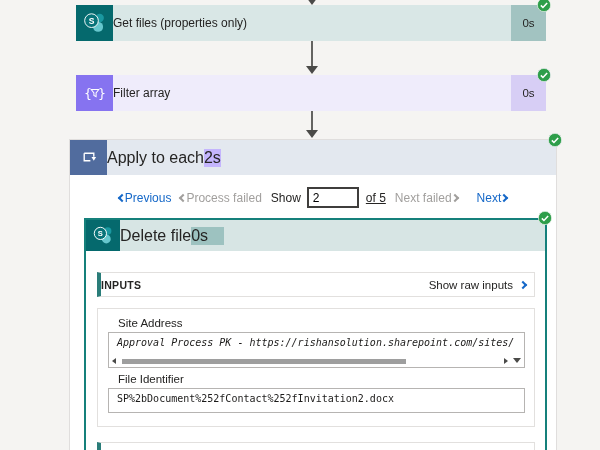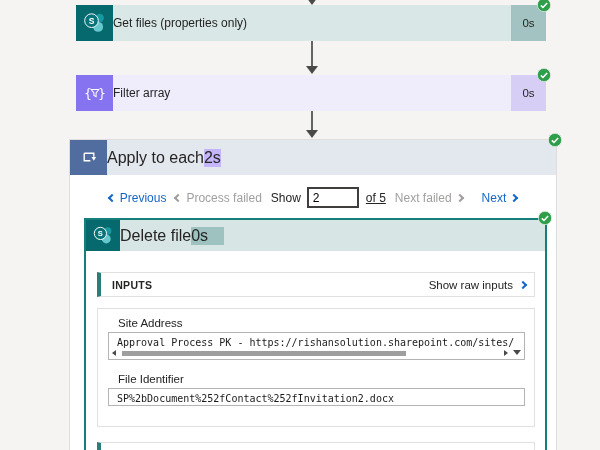--- a/index.html
+++ b/index.html
@@ -32,21 +32,21 @@
               background:#ffffff; border:1px solid #e0dedd; }
   #applyheader { position:relative; display:flex; align-items:center; height:35px; background:#e3e8ef; }
   #applyheader .icon { background:#516c9e; }
   #applyheader .duration { background:#c4b5fd; }
   #applybox > .check { top:-7px; right:-6px; }
 
   
   .pagination { position:absolute; left:0; right:0; top:47px; display:flex;
                 align-items:center; justify-content:center; gap:9px;
                 font-size:12px; white-space:nowrap; }
-  .pag-link { display:flex; align-items:center; gap:5px; cursor:pointer; }
+  .pag-link { display:flex; align-items:center; cursor:pointer; }
   .pag-link.blue { color:#1568c8; }
   .pag-link.gray { color:#a19f9d; }
   .pag-next { margin-left:10px; }
   .show-label, .of-label { color:#252423; }
   #iter-input { width:52px; height:21px; border:2px solid #3f3e3c; font-size:12px;
                 padding:0 4px; font-family:"Liberation Sans", sans-serif; margin-left:-3px; }
   .of-label { margin-left:-2px;text-decoration:underline; }
 
   
   .chev { display:inline-block; width:6px; height:6px;
@@ -61,34 +61,34 @@
   #deleteheader .icon { flex:0 0 34px; background:#05696d; }
   #deleteheader .duration { width:33px; background:#9dc2c0; }
   #deletecard > .check { top:-9px; right:-7px; }
 
   
   .panelbar { position:absolute; left:11px; width:438px; height:25px; background:#fff;
               border:1px solid #e2e0de; border-left:4px solid #2a7d79;
               display:flex; align-items:center; }
   #inputsbar { top:52px; }
   #outputsbar { top:222px; height:30px; }
-  .panelbar .bar-title { font-size:10.5px; font-weight:bold; letter-spacing:.3px; margin-left:11px; }
+  .panelbar .bar-title { font-size:10.5px; font-weight:bold; letter-spacing:.3px; margin-left:0; }
   .rawlink { margin-left:auto; margin-right:8px; display:flex; align-items:center; gap:7px;
              font-size:11.5px; color:#252423; cursor:pointer; }
   .rawlink .chev { color:#1568c8; }
 
   #paramsbox { position:absolute; left:11px; top:88px; width:438px; height:119px;
                background:#fff; border:1px solid #e2e0de; }
   .field-label { position:absolute; left:20px; font-size:11.5px; color:#252423; }
   #site-label { top:8px; }
   #file-label { top:64px; }
   .text-input { position:absolute; left:10px; width:417px; background:#fff;
                 border:1px solid #b6b4b2; overflow:hidden; }
-  #site-input { top:23px; height:28px; }
-  #file-input { top:79px; height:18px; }
+  #site-input { top:23px; height:36px;font-style:italic; }
+  #file-input { top:79px; height:25px; }
   .mono { font-family:"DejaVu Sans Mono", monospace; font-size:10px; white-space:nowrap;
           padding:4px 0 0 8px; color:#1b1a19; }
 
   
   .hscroll { position:absolute; left:3px; right:3px; bottom:2px; height:7px; }
   .thumb { position:absolute; left:10px; top:1px; width:284px; height:5px; background:#9e9e9e; }
   .tri { position:absolute; width:0; height:0; top:0; }
   .tri-l { left:0;  border-top:3.5px solid transparent; border-bottom:3.5px solid transparent; border-right:4.5px solid #4a4a48; }
   .tri-r { right:13px; border-top:3.5px solid transparent; border-bottom:3.5px solid transparent; border-left:4.5px solid #4a4a48; }
   .tri-d { right:0; border-left:4px solid transparent; border-right:4px solid transparent; border-top:5px solid #4a4a48; }

